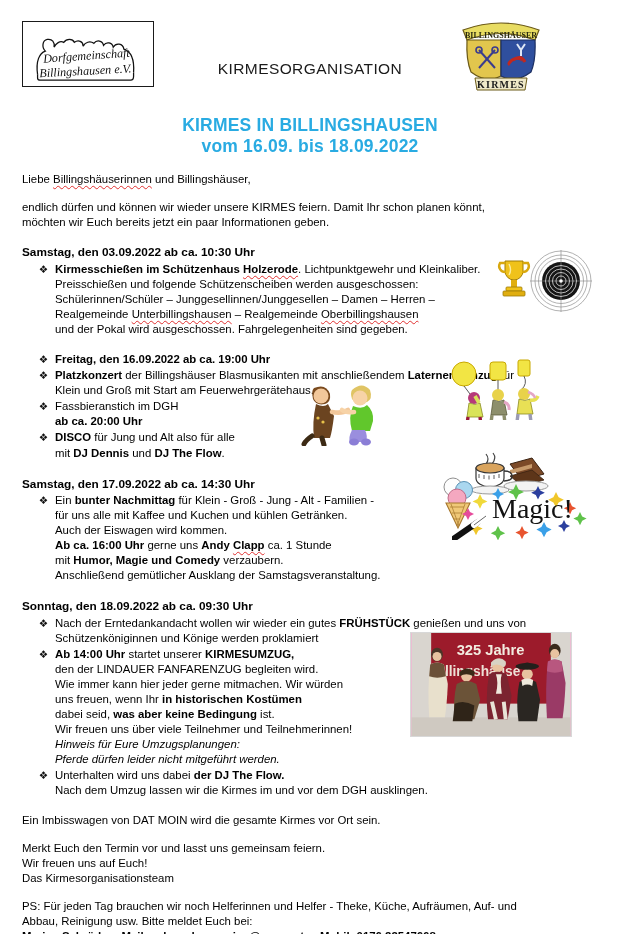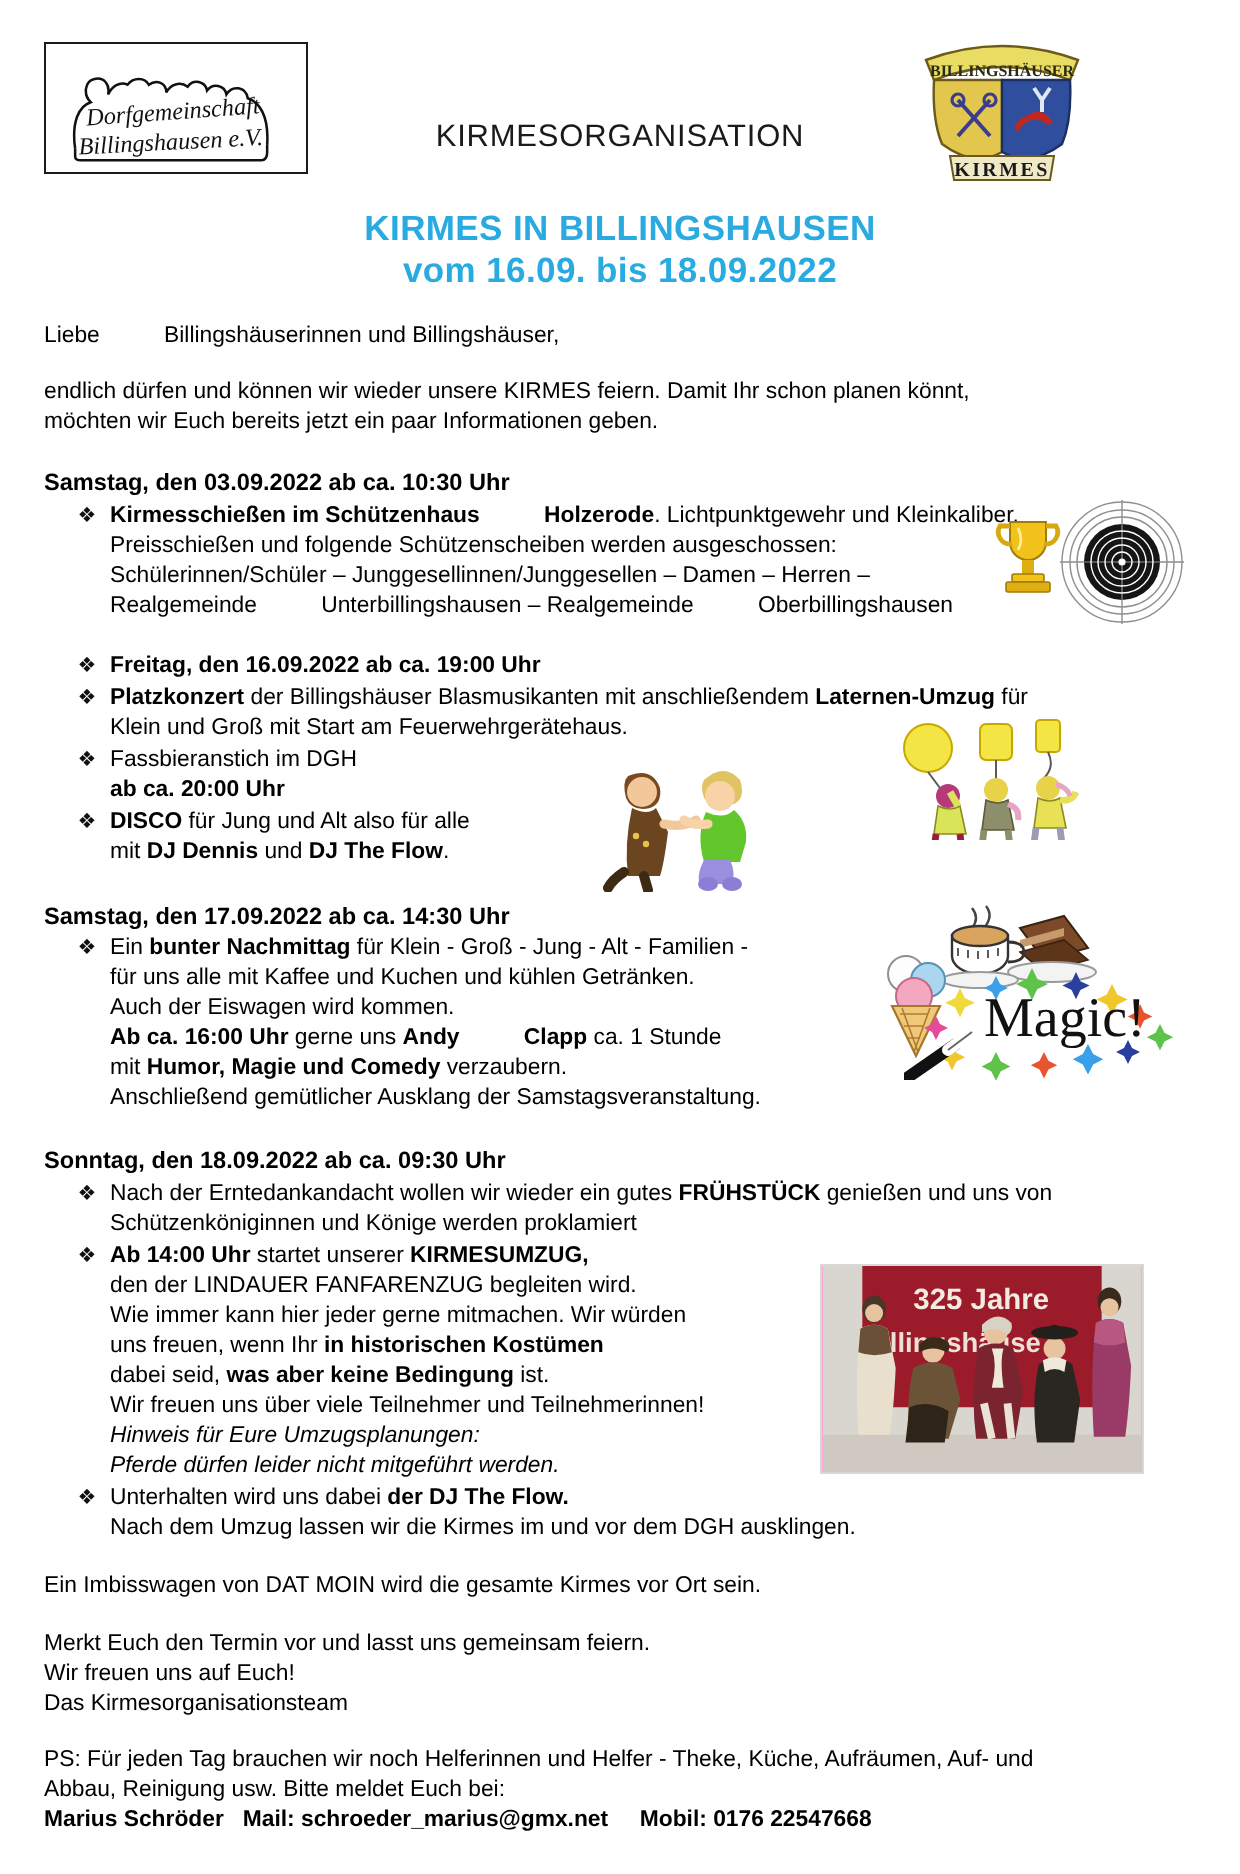--- a/index.html
+++ b/index.html
@@ -20,45 +20,45 @@
   .logo-left svg{display:block;width:100%;height:100%;}
   .org-title{
     position:absolute;left:0;right:0;top:60px;text-align:center;
     font-size:15.5px;letter-spacing:.4px;color:#1a1a1a;
   }
   .crest{position:absolute;left:455px;top:14px;width:92px;height:82px;}
   .crest svg{display:block;width:100%;height:100%;}
 
   .main-title{
     text-align:center;font-weight:bold;font-size:17.5px;line-height:1.18;
-    letter-spacing:.2px;margin-top:4px;
+    letter-spacing:.2px;margin-top:15px;
   }
 
   
   .body{position:relative;padding:0 14px 0 22px;font-size:11.4px;line-height:1.32;}
   p{margin:0;}
   .sp-md{height:13px;}
   .sp-lg{height:16px;}
 
   .daytitle{font-weight:bold;font-size:11.8px;margin-top:2px;}
   ul.bl{list-style:none;margin:1px 0 0 0;padding:0 0 0 16px;}
   ul.bl>li{position:relative;padding-left:17px;margin:0 0 1px 0;}
   ul.bl>li>.dia{
     position:absolute;left:0;top:1px;width:11px;text-align:center;
     font-size:10.5px;line-height:1.32;color:#111;
   }
   b{font-weight:bold;}
   i{font-style:italic;}
   .sub{display:block;}
   .spell{
+    text-decoration:underline;
     text-decoration-style:wavy;
     text-decoration-color:#e03030;
     text-decoration-thickness:1px;
     text-underline-offset:2px;
-    margin-left:29px;
   }
 
   
   .art{position:absolute;}
   .art svg{display:block;}
 
   
   .photo{position:absolute;left:410px;top:632px;width:162px;height:105px;
          border:1px solid #d8d8d8;box-sizing:border-box;overflow:hidden;background:#f9a8d4;}
   .photo svg{display:block;width:100%;height:100%;}
@@ -136,20 +136,21 @@
 
     <div id="days">
         <p class="daytitle">Samstag, den 03.09.2022 ab ca. 10:30 Uhr</p>
         <ul class="bl">
           <li>
             <span class="dia">❖</span>
             <span class="sub"><b><span>Kirmesschießen im Schützenhaus </span></b><b><span class="spell">Holzerode</span></b><span>. Lichtpunktgewehr und Kleinkaliber.</span></span>
             <span class="sub"><span>Preisschießen und folgende Schützenscheiben werden ausgeschossen:</span></span>
             <span class="sub"><span>Schülerinnen/Schüler – Junggesellinnen/Junggesellen – Damen – Herren –</span></span>
             <span class="sub"><span>Realgemeinde </span><span class="spell">Unterbillingshausen</span><span> – Realgemeinde </span><span class="spell">Oberbillingshausen</span></span>
+            <span class="sub"><span>und der Pokal wird ausgeschossen. Fahrgelegenheiten sind gegeben.</span></span>
           </li>
         </ul>
         <div class="sp-md"></div>
         <ul class="bl">
           <li>
             <span class="dia">❖</span>
             <span class="sub"><b><span>Freitag, den 16.09.2022 ab ca. 19:00 Uhr</span></b></span>
           </li>
           <li>
             <span class="dia">❖</span>

